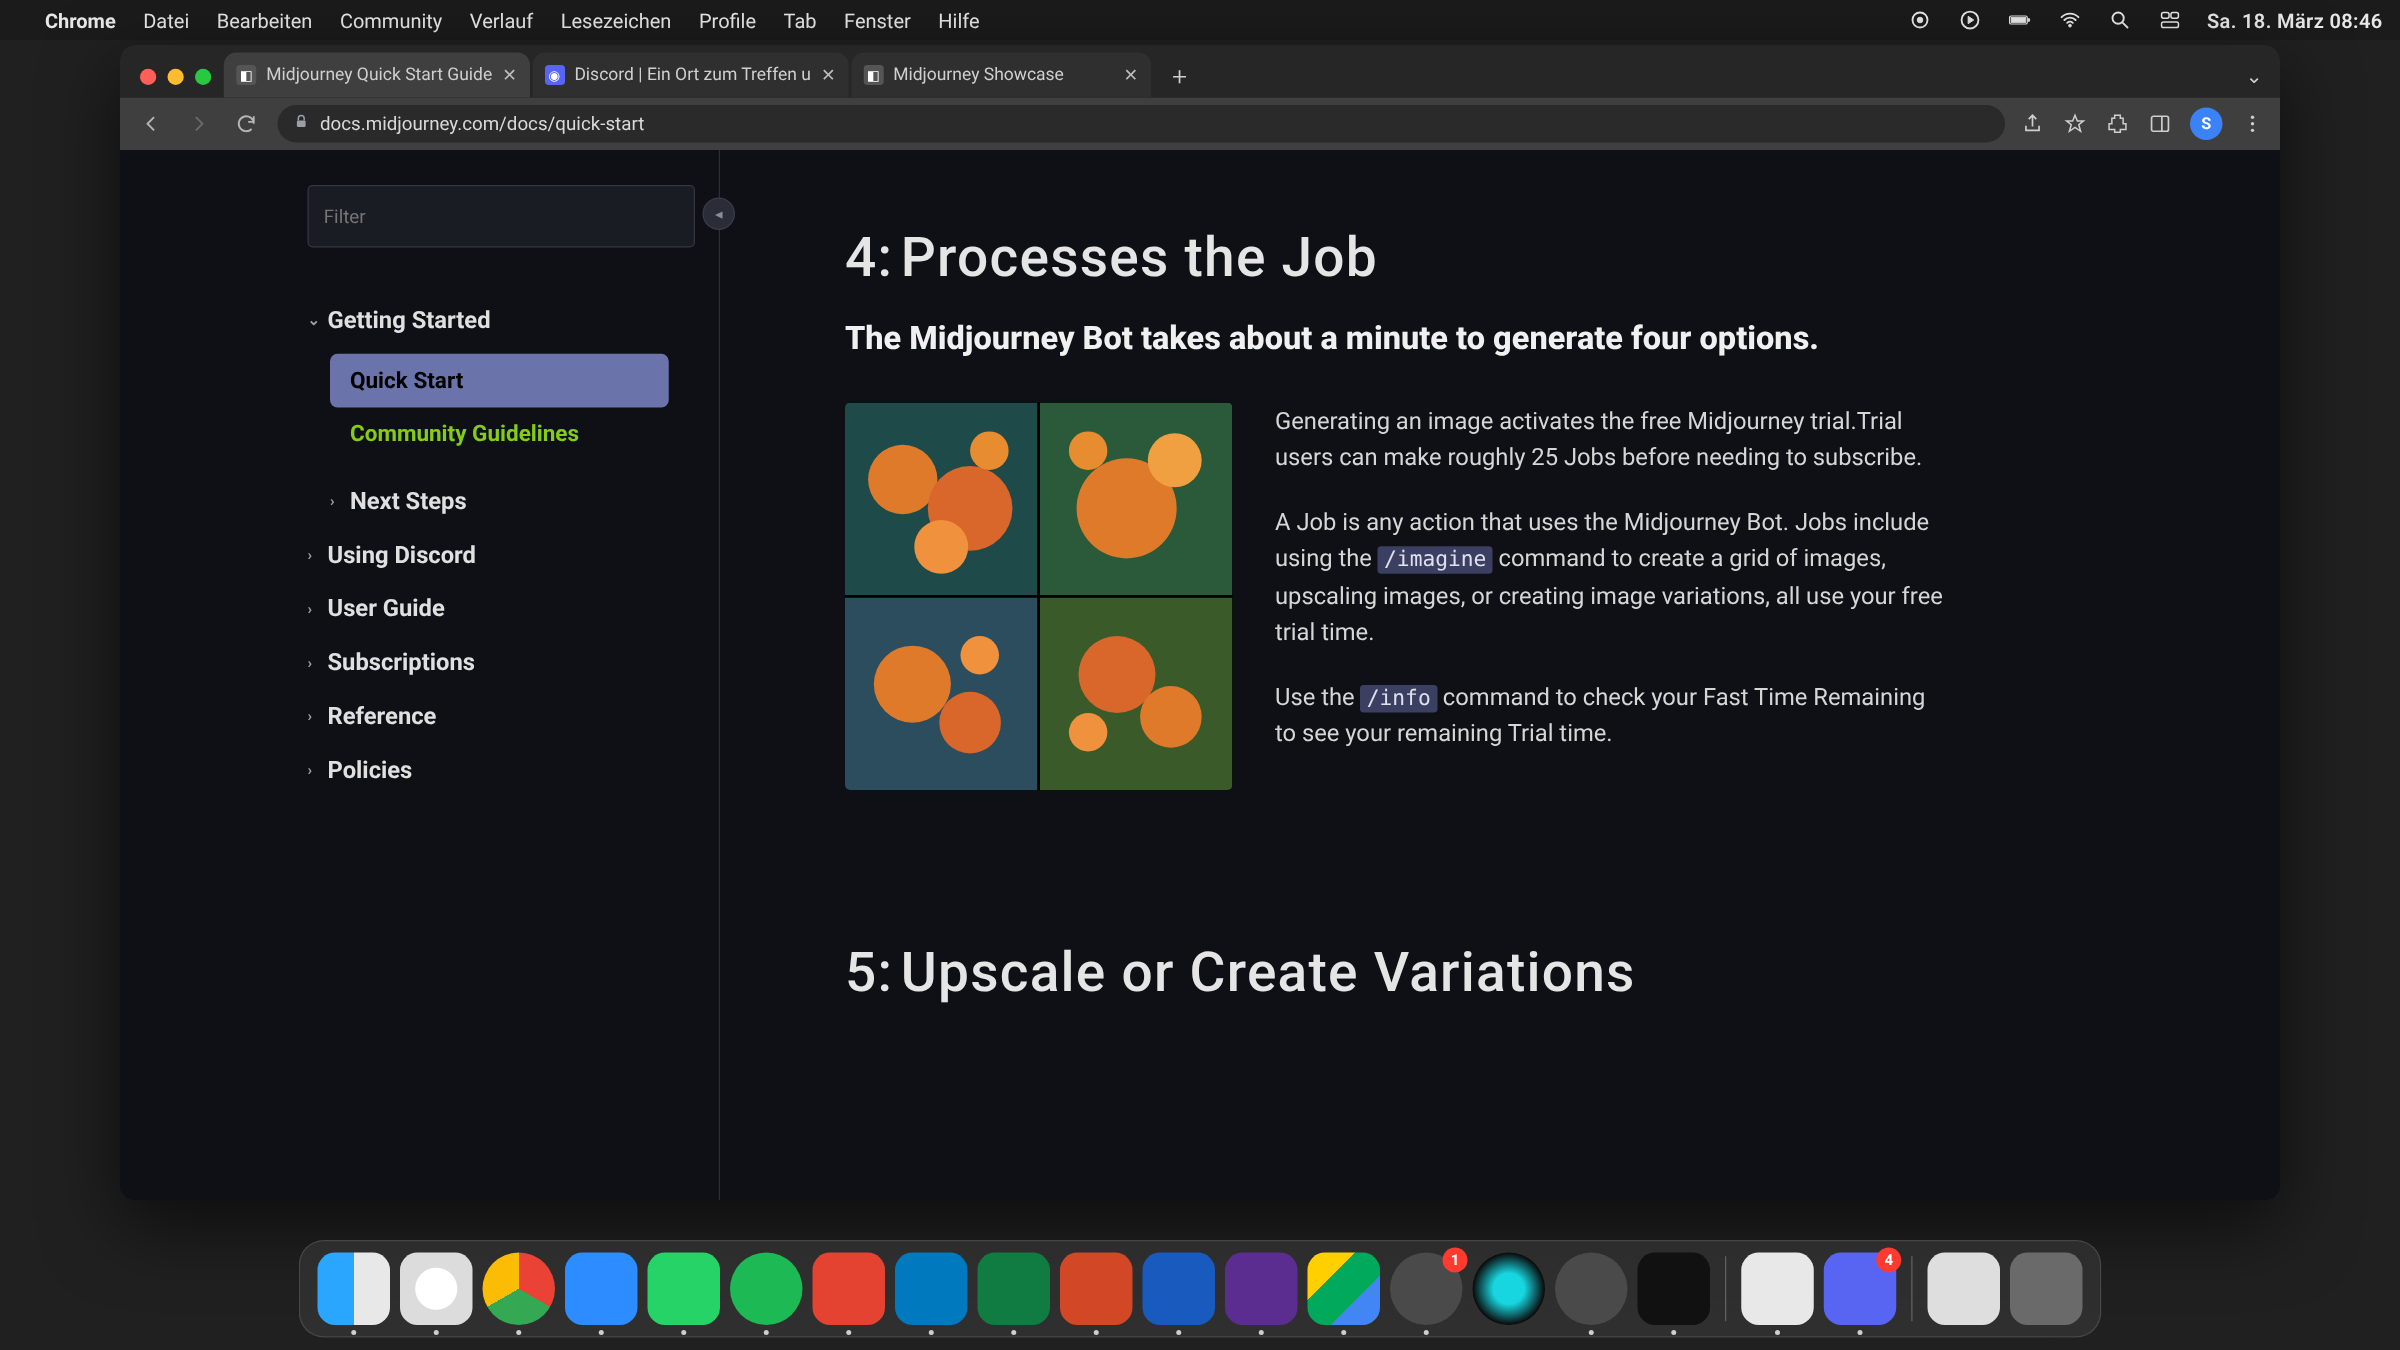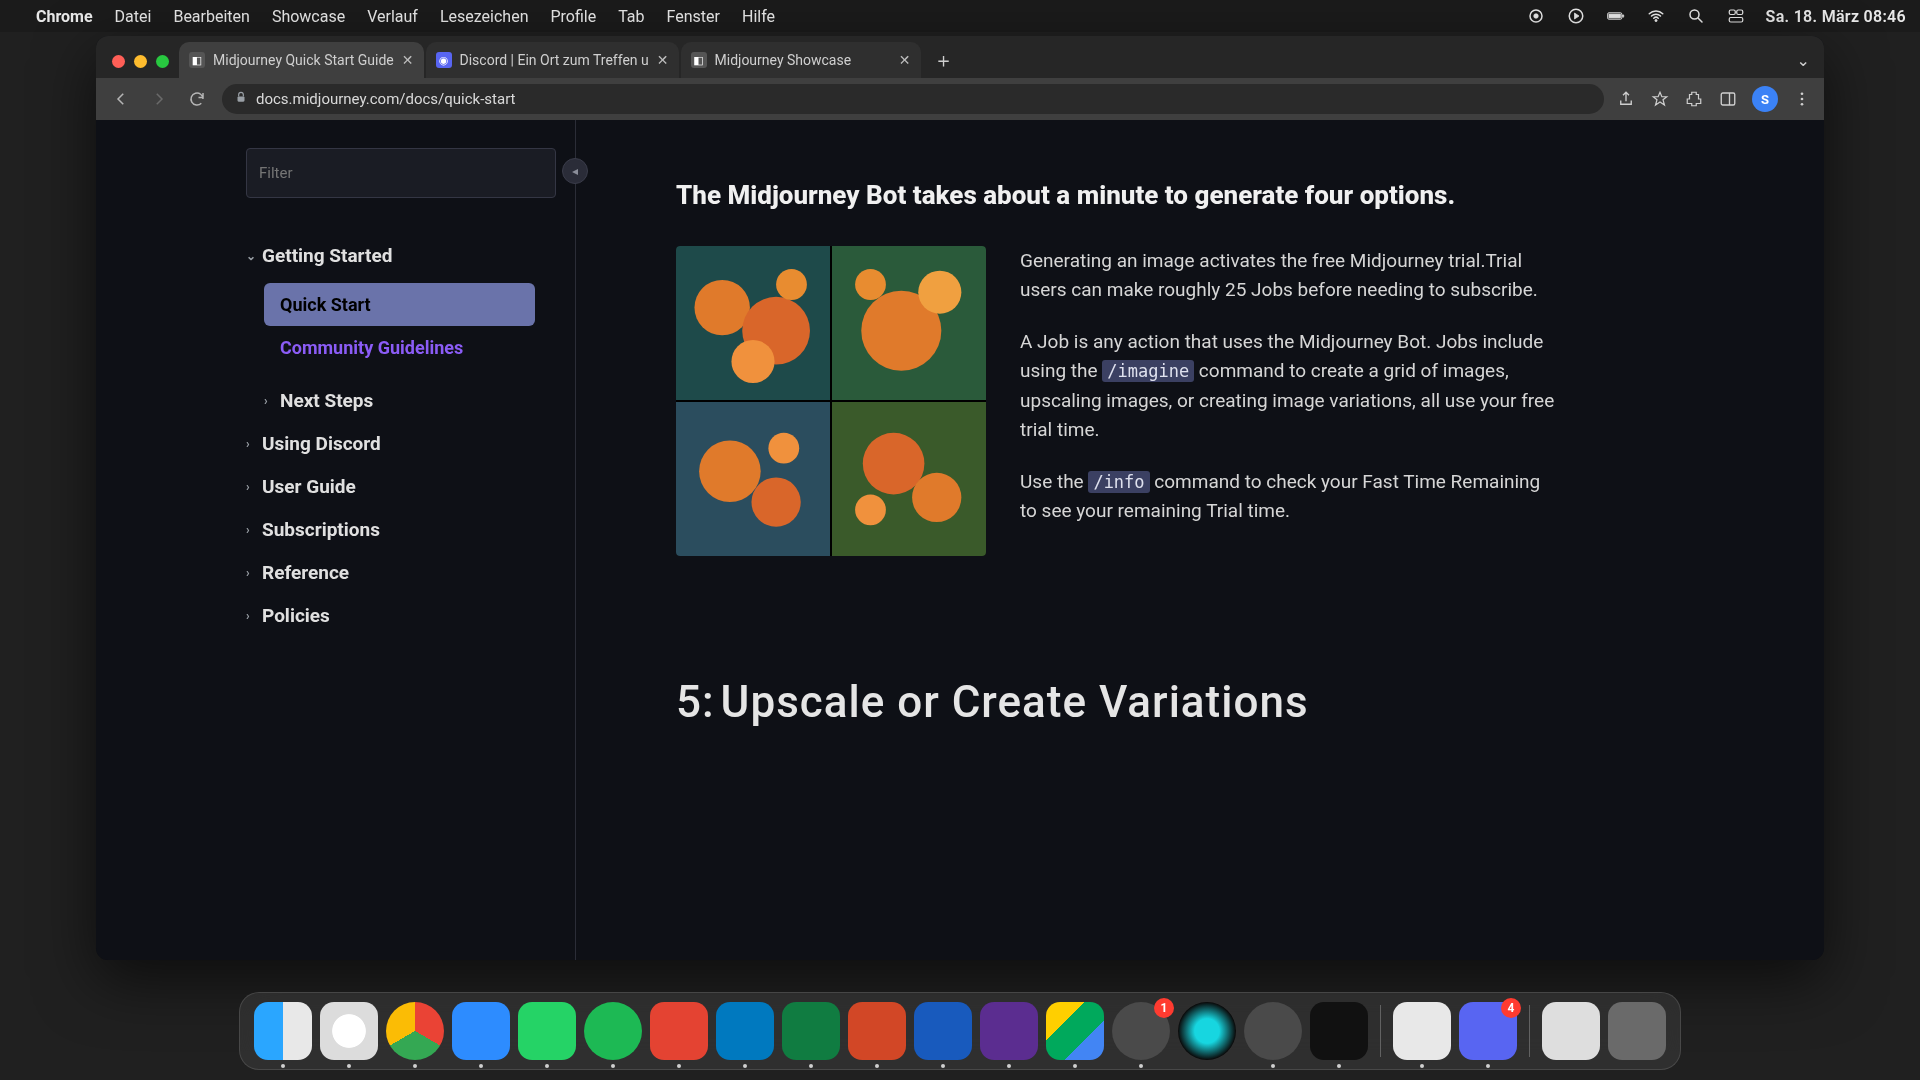--- a/index.html
+++ b/index.html
@@ -62,21 +62,21 @@
 
   
   .page{flex:1;display:flex;overflow:hidden;background:var(--page-bg);}
   .sidebar{width:480px;border-right:1px solid #2b2d37;padding:28px 40px 0 150px;position:relative;}
   .filter{width:310px;height:50px;background:#1a1c24;border:1px solid #343644;border-radius:4px;color:#9aa0a6;font-size:15px;padding:0 12px;}
   .collapse-handle{position:absolute;right:-13px;top:38px;width:26px;height:26px;border-radius:50%;background:#2a2c38;border:1px solid #3a3c4a;display:flex;align-items:center;justify-content:center;color:#8a8d99;font-size:12px;}
   .nav{margin-top:36px;}
   .nav-section{font-size:19px;font-weight:700;color:#e0e0e0;padding:10px 0;display:flex;align-items:center;gap:6px;cursor:pointer;}
   .caret{width:10px;display:inline-block;color:#9aa0a6;font-size:12px;}
   .nav-children{margin-left:18px;margin-top:6px;margin-bottom:10px;}
-  .nav-item{font-size:18px;font-weight:700;color:#8b5cf6;padding:11px 16px;border-radius:6px;cursor:pointer;}
+  .nav-item{font-size:18px;font-weight:700;color:#84cc16;padding:11px 16px;border-radius:6px;cursor:pointer;}
   .nav-item.active{background:var(--accent);color:#000000;}
 
   .content{flex:1;padding:60px 100px 0 100px;overflow:auto;}
   .step-head{font-family:"SF Mono",ui-monospace,Menlo,Consolas,monospace;font-size:44px;font-weight:500;color:#e5e5e5;letter-spacing:1px;margin-bottom:24px;}
   .step-num{color:#e5e5e5;margin-right:6px;}
   .subhead{font-size:26px;font-weight:800;color:#f0f0f0;margin-bottom:16px;}
   .body-row{display:flex;gap:34px;align-items:flex-start;margin-top:36px;}
   .grid-img{width:310px;height:310px;border-radius:4px;overflow:hidden;display:grid;grid-template-columns:1fr 1fr;grid-template-rows:1fr 1fr;gap:2px;background:#000;}
   .grid-img .cell{position:relative;}
   .grid-img .cell svg{width:100%;height:100%;display:block;}
@@ -118,21 +118,21 @@
 
 <div class="desktop">
 <div class="scale">
 
 <div class="menubar">
   <div class="menubar-left">
     <span class="apple-logo"></span>
     <span class="app-name">Chrome</span>
     <span>Datei</span>
     <span>Bearbeiten</span>
-    <span>Showcase</span>
+    <span>Community</span>
     <span>Verlauf</span>
     <span>Lesezeichen</span>
     <span>Profile</span>
     <span>Tab</span>
     <span>Fenster</span>
     <span>Hilfe</span>
   </div>
   <div class="menubar-right">
     <span class="status-icon">
             <svg viewBox="0 0 24 24">
@@ -292,20 +292,21 @@
                 <span>Reference</span>
               </div>
         <div class="nav-section">
                 <span class="caret">›</span>
                 <span>Policies</span>
               </div>
       </nav>
     </aside>
 
     <main class="content">
+      <h2 class="step-head"><span class="step-num">4:</span><span>Processes the Job</span></h2>
       <h3 class="subhead">The Midjourney Bot takes about a minute to generate four options.</h3>
       <div class="body-row">
         <div class="grid-img">
           <div class="cell">
                   <svg viewBox="0 0 100 100" preserveAspectRatio="none">
                     <rect width="100" height="100" fill="#1e4a4a"></rect>
                     <circle cx="30" cy="40" r="18" fill="#e07a2b"></circle>
                     <circle cx="65" cy="55" r="22" fill="#d9662a"></circle>
                     <circle cx="50" cy="75" r="14" fill="#f0913d"></circle>
                     <circle cx="75" cy="25" r="10" fill="#e88c30"></circle>

